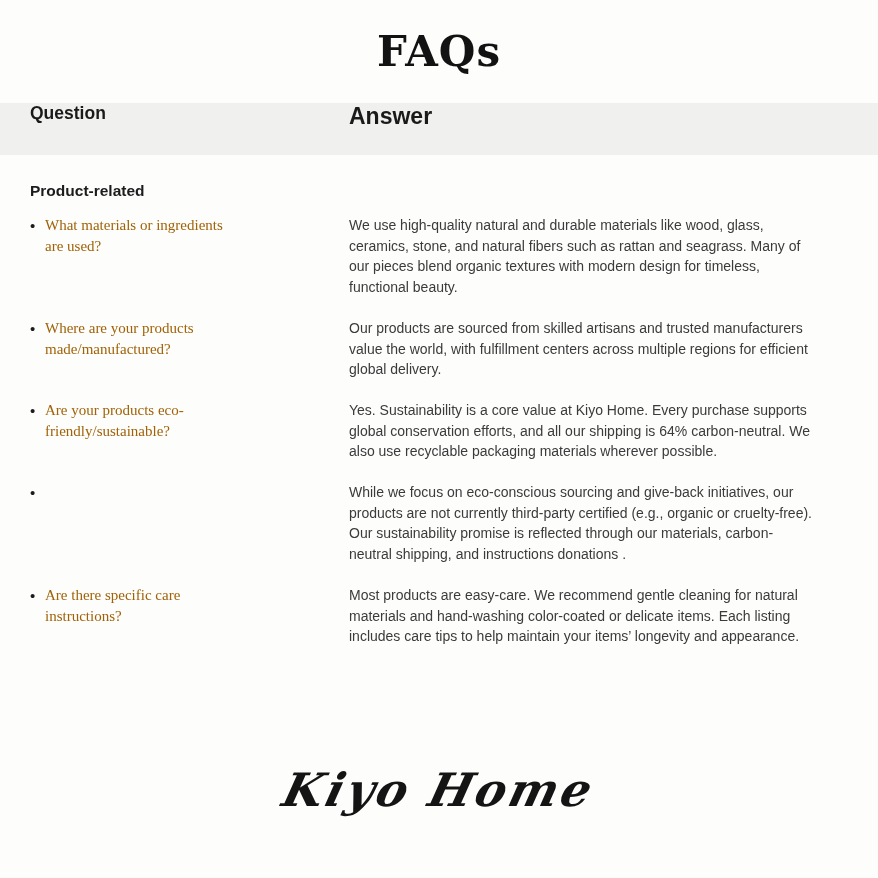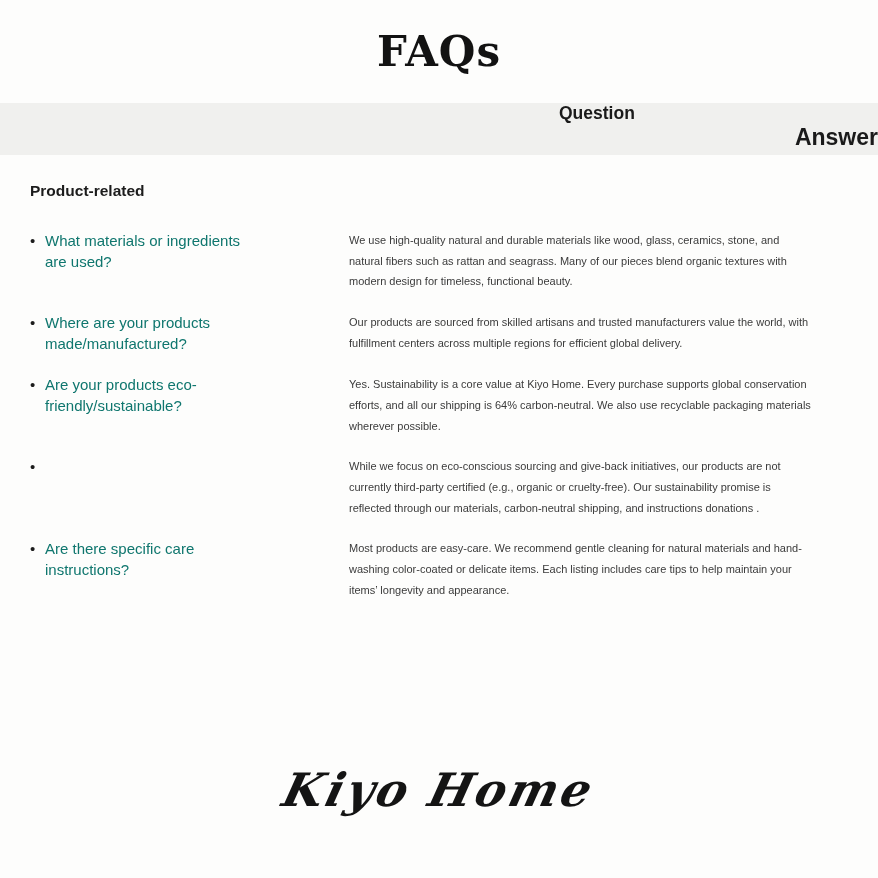--- a/index.html
+++ b/index.html
@@ -27,23 +27,22 @@
     font-size: 42px;
     line-height: 50px;
     letter-spacing: 1px;
     color: #121212;
   }
   .header-band {
     margin-top: 27px;
     height: 52px;
     background: #f0f0ee;
     display: flex;
-    align-items: flex-end;
-    padding-left: 24px;
-    flex-direction: column;
+    align-items: flex-start;
+    padding-left: 30px;
   }
   .header-band .col-q {
     width: 319px;
     flex-shrink: 0;
     font-weight: 700;
     font-size: 17.5px;
     color: #1a1a1a;
   }
   .header-band .col-a {
     flex: 1;
@@ -52,21 +51,21 @@
     color: #1a1a1a;
   }
   .content {
     padding: 27px 30px 0 30px;
   }
   .section-title {
     font-weight: 700;
     font-size: 15.5px;
     line-height: 18px;
     color: #1c1c1c;
-    margin-bottom: 30px;
+    margin-bottom: 15px;
   }
   .faq-row {
     display: flex;
     align-items: flex-start;
     margin-bottom: 20px;
   }
   .faq-row .q {
     width: 319px;
     flex-shrink: 0;
     display: flex;
@@ -76,26 +75,27 @@
     width: 15px;
     flex-shrink: 0;
     font-size: 15px;
     line-height: 21px;
     color: #1c1c1c;
   }
   .faq-row .q-text {
     width: 196px;
     font-size: 15px;
     line-height: 21px;
-    color: #0f766e;
+    color: #a16207;
+    font-family: Liberation Serif, serif;
   }
   .faq-row .a {
     flex: 1;
     margin-right: 36px;
-    font-size: 11px;
+    font-size: 14px;
     line-height: 20.7px;
     color: #3b3b3b;
   }
   .brand-logo {
     position: absolute;
     top: 757px;
     left: 0;
     width: 878px;
     text-align: center;
   }

